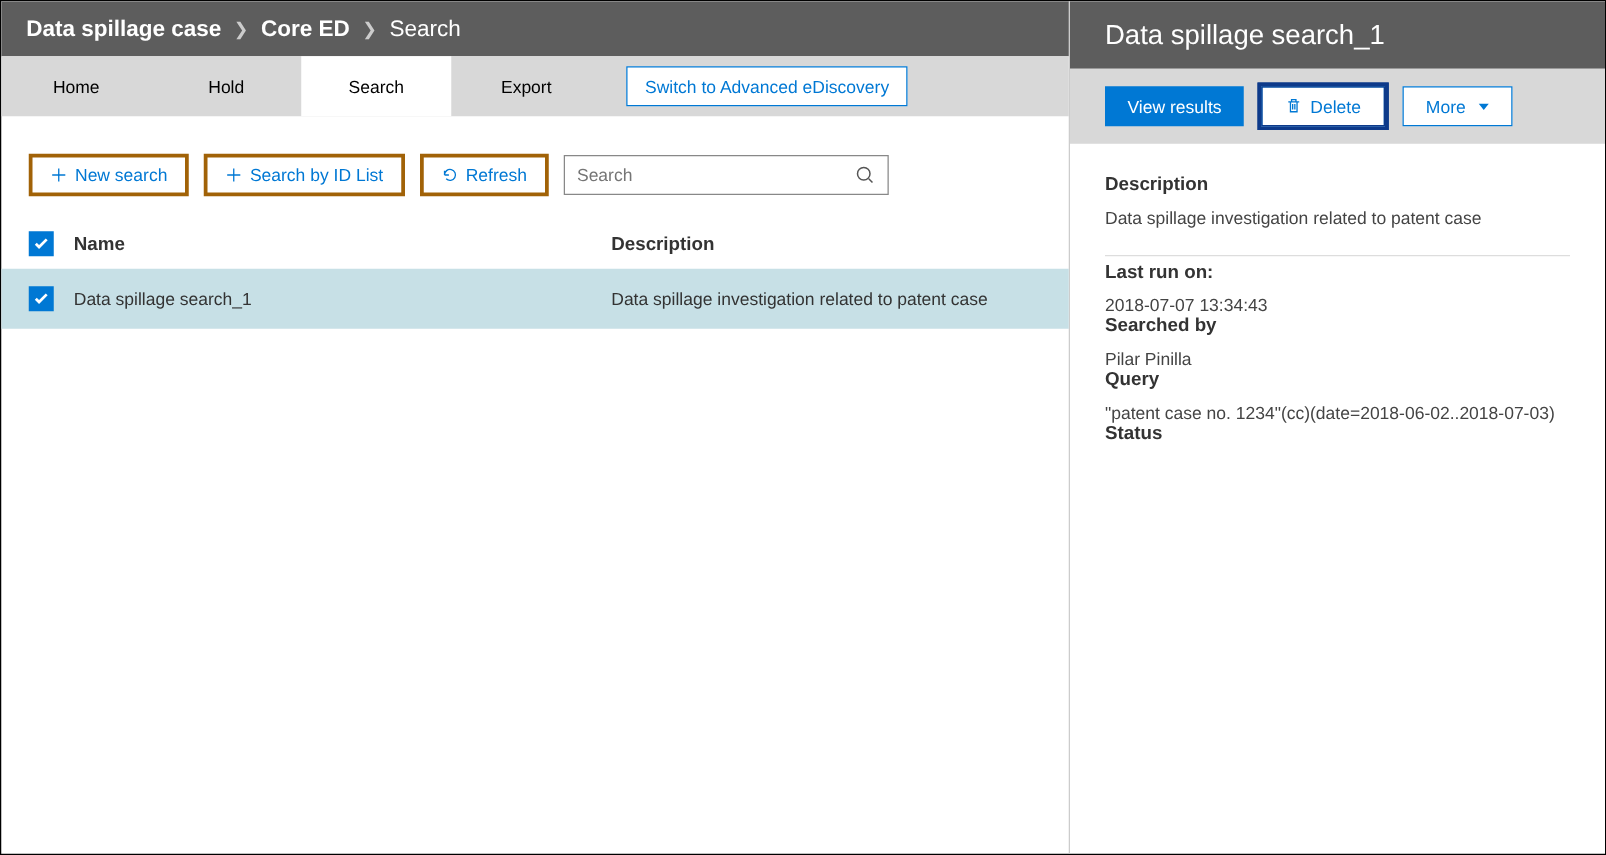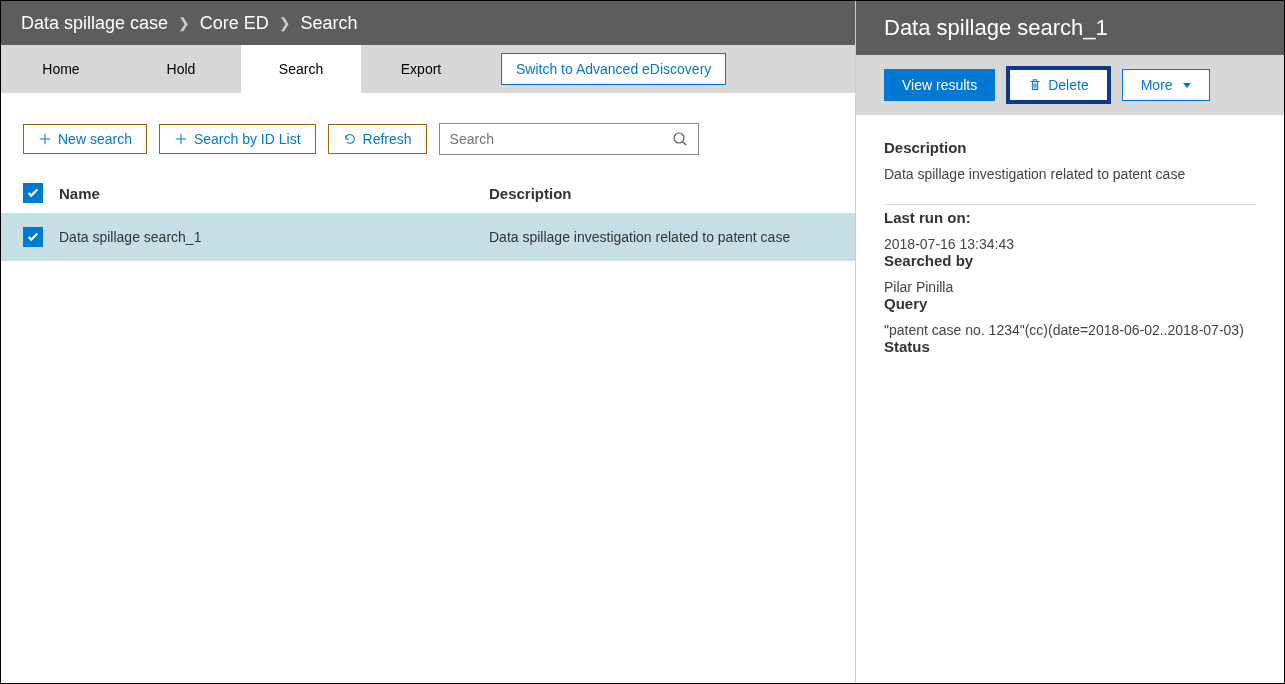--- a/index.html
+++ b/index.html
@@ -24,21 +24,21 @@
   .breadcrumb-bar {
     background: #5d5d5d;
     color: #fff;
     height: 44px;
     display: flex;
     align-items: center;
     padding: 0 20px;
     font-size: 18px;
   }
   .breadcrumb-sep { margin: 0 10px; color: #ccc; font-size: 14px;}
-  .breadcrumb-item-strong { font-weight: 400; }
+  .breadcrumb-item-strong { font-weight: 700; }
   .tab-bar {
     background: #d8d8d8;
     height: 48px;
     display: flex;
     align-items: stretch;
   }
   .tab {
     display: flex;
     align-items: center;
     justify-content: center;
@@ -61,21 +61,21 @@
     cursor: pointer;
     font-size: 14px;
   }
   .toolbar {
     display: flex;
     gap: 12px;
     padding: 30px 22px 18px 22px;
     align-items: center;
   }
   .tool-btn {
-    border: 1px solid #a16207;
+    border: 3px solid #a16207;
     color: #0078d4;
     background: #fff;
     padding: 6px 14px;
     display: flex;
     align-items: center;
     gap: 6px;
     cursor: pointer;
     font-size: 14px;
   }
   .tool-btn svg { width: 14px; height: 14px; stroke: #0078d4; fill: none; }
@@ -277,20 +277,20 @@
     <button class="btn-outline">
       <span>More</span>
       <span class="caret-down"></span>
     </button>
   </div>
   <div class="details-body">
     <h4>Description</h4>
     <div class="val">Data spillage investigation related to patent case</div>
     <hr>
     <h4>Last run on:</h4>
-    <div class="val">2018-07-16 13:34:43</div>
+    <div class="val">2018-07-07 13:34:43</div>
     <h4>Searched by</h4>
     <div class="val">Pilar Pinilla</div>
     <h4>Query</h4>
     <div class="val">"patent case no. 1234"(cc)(date=2018-06-02..2018-07-03)</div>
     <h4>Status</h4>
   </div>
 </div>
 
 </body></html>

